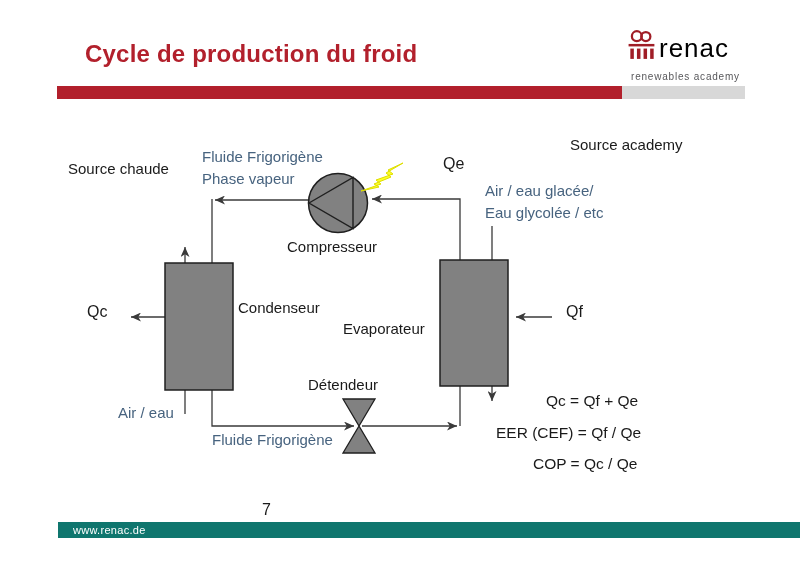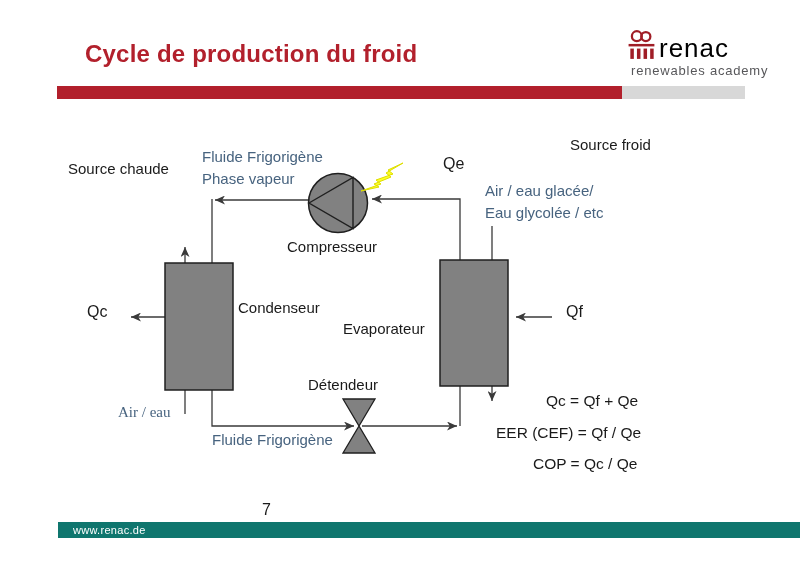--- a/index.html
+++ b/index.html
@@ -13,21 +13,21 @@
   }
   .bar-red{position:absolute;left:57px;top:86px;width:565px;height:13px;background:#b2202c;}
   .bar-gray{position:absolute;left:622px;top:86px;width:123px;height:13px;background:#d8d8d8;}
   .logo{position:absolute;left:628px;top:30px;width:120px;}
   .logo-icon{position:absolute;left:0;top:0;}
   .logo-name{
     position:absolute;left:31px;top:3px;font-size:26px;color:#000000;
     letter-spacing:1px;white-space:nowrap;
   }
   .logo-tagline{
-    position:absolute;left:3px;top:33px;font-size:13px;color:#57575a;
+    position:absolute;left:3px;top:41px;font-size:10px;color:#57575a;
     letter-spacing:0.8px;white-space:nowrap;
   }
   .diagram{position:absolute;left:0;top:0;}
   .lbl{position:absolute;white-space:nowrap;font-size:15px;color:#1a1a1a;}
   .lbl.blue{color:#47637f;}
   .lbl.two-line span{display:block;line-height:22px;}
   .eq{position:absolute;white-space:nowrap;font-size:15.5px;color:#1a1a1a;}
   .page-number{position:absolute;left:262px;top:501px;font-size:16px;color:#1a1a1a;}
   .footer-bar{
     position:absolute;left:58px;top:522px;width:776px;height:16px;background:#0f766e;
@@ -83,38 +83,38 @@
 
     <circle cx="338" cy="203" r="29.5" fill="#818181" stroke="#1f1f1f" stroke-width="1.5"></circle>
     <path d="M309,203 L353,177.5 L353,228.5 Z" fill="none" stroke="#1f1f1f" stroke-width="1.4"></path>
 
     <path d="M343,399 L375,399 L359,426 Z M343,453 L375,453 L359,426 Z" fill="#818181" stroke="#1f1f1f" stroke-width="1.3"></path>
 
     <polygon points="403,163 388,170 393,174 376,180 381,184 361,191 379,187 374,184 391,177 386,173" fill="#ffff26" stroke="#dede00" stroke-width="1"></polygon>
   </svg>
 
   <div class="lbl" style="left:68px;top:160px;">Source chaude</div>
-  <div class="lbl" style="left:570px;top:136px;">Source froid</div>
+  <div class="lbl" style="left:570px;top:136px;">Source academy</div>
   <div class="lbl" style="left:407px;top:155px;font-size:16px;margin-left:36px;">Qe</div>
   <div class="lbl" style="left:287px;top:238px;">Compresseur</div>
   <div class="lbl" style="left:238px;top:299px;">Condenseur</div>
   <div class="lbl" style="left:343px;top:320px;">Evaporateur</div>
   <div class="lbl" style="left:87px;top:303px;font-size:16px;">Qc</div>
   <div class="lbl" style="left:566px;top:303px;font-size:16px;">Qf</div>
   <div class="lbl" style="left:308px;top:376px;">Détendeur</div>
 
   <div class="lbl blue two-line" style="left:202px;top:146px;">
     <span>Fluide Frigorigène</span>
     <span>Phase vapeur</span>
   </div>
   <div class="lbl blue two-line" style="left:485px;top:180px;">
     <span>Air / eau glacée/</span>
     <span>Eau glycolée / etc</span>
   </div>
-  <div class="lbl blue" style="left:118px;top:404px;font-family:Liberation Serif, serif;">Air / eau</div>
+  <div class="lbl blue" style="left:118px;top:404px;">Air / eau</div>
   <div class="lbl blue two-line" style="left:212px;top:429px;">
     <span>Fluide Frigorigène</span>
   </div>
 
   <div class="eq" style="left:546px;top:392px;">Qc = Qf + Qe</div>
   <div class="eq" style="left:496px;top:424px;">EER (CEF) = Qf / Qe</div>
   <div class="eq" style="left:533px;top:455px;">COP = Qc / Qe</div>
 
   <div class="page-number">7</div>
 

